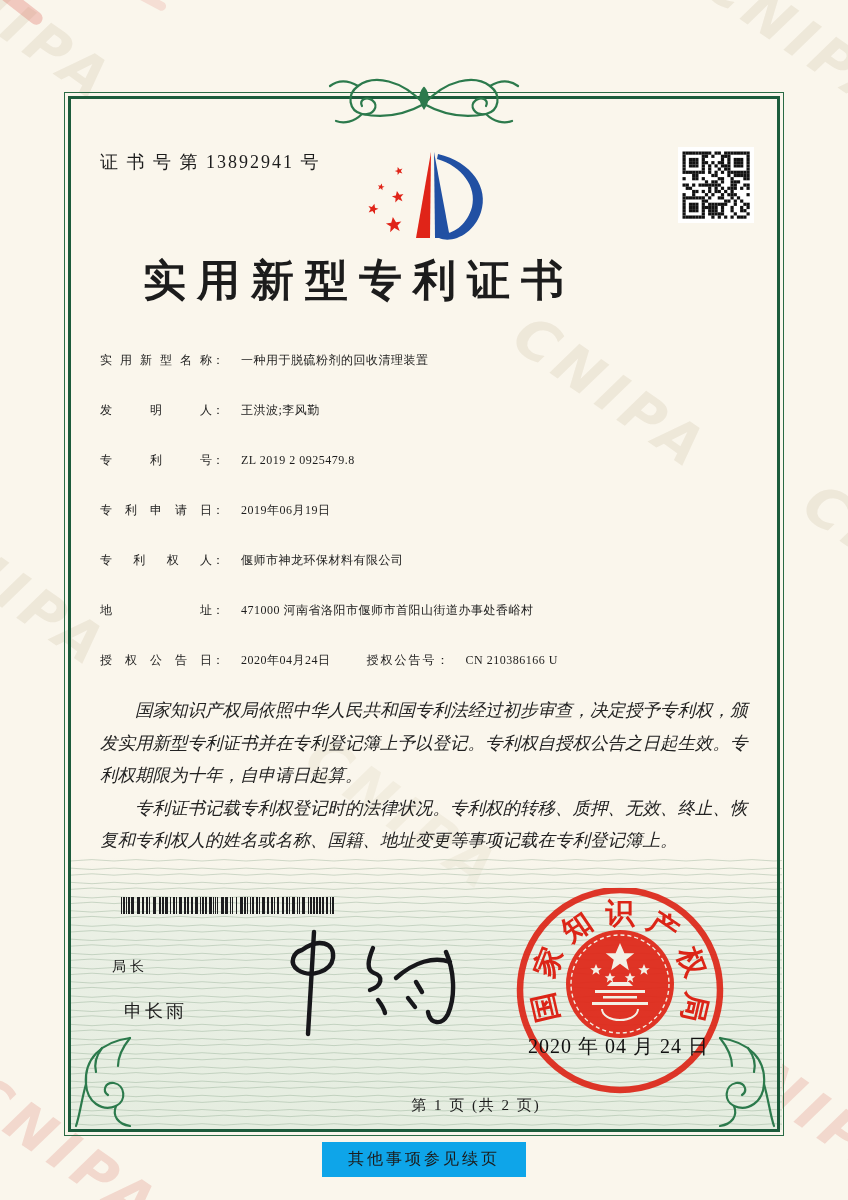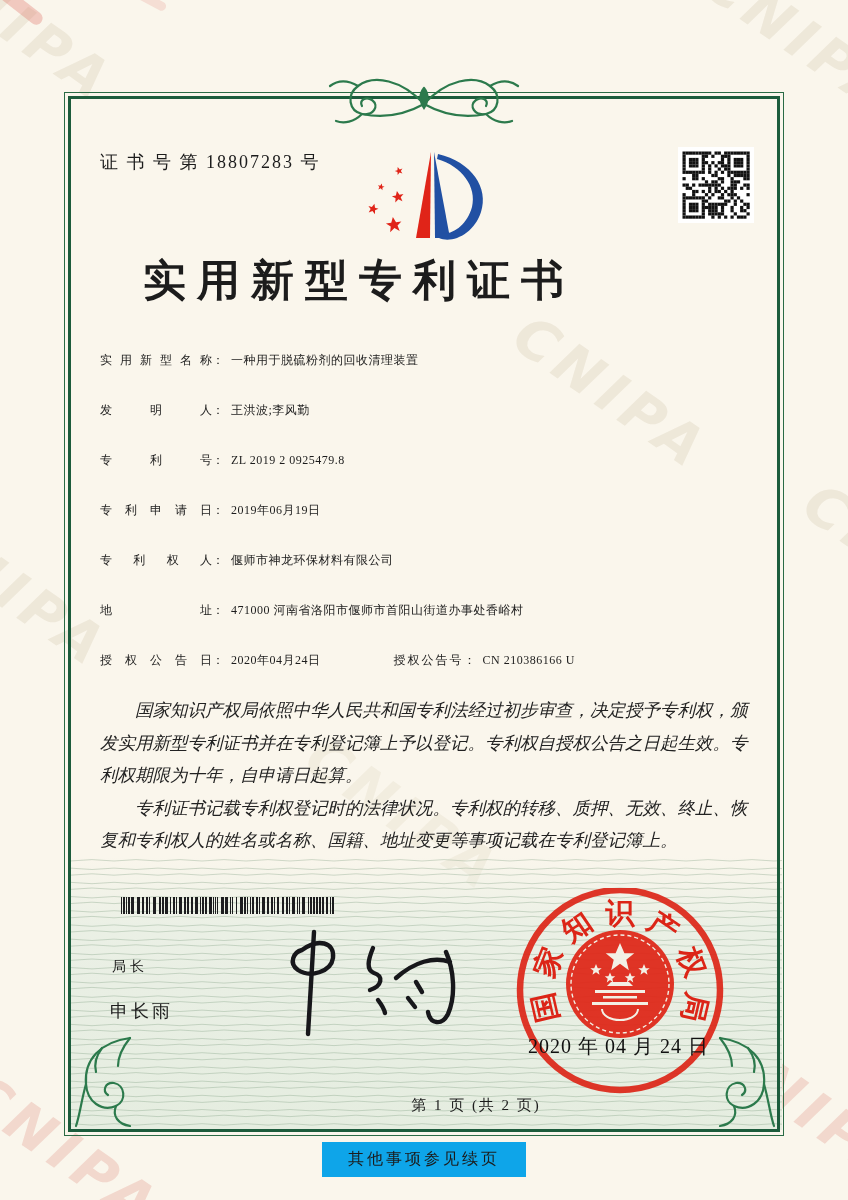--- a/index.html
+++ b/index.html
@@ -40,32 +40,32 @@
   .qr{position:absolute; left:678px; top:147px; width:76px; height:76px; background:#fff;}
   .title{
     position:absolute; left:64px; top:252px; width:590px; text-align:center;
     font-size:43px; font-weight:bold; letter-spacing:11px;
   }
   
   .fields{position:absolute; left:100px; top:352px; width:660px; font-size:12px;}
   .frow{display:flex; align-items:baseline; height:24px; margin-bottom:26px; white-space:nowrap;}
   .f-label{display:inline-block; width:112px; text-align:justify; text-align-last:justify;}
   .f-colon{display:inline-block;}
-  .f-value{margin-left:7px; letter-spacing:0.5px;}
-  .f-label2{margin-left:73px; letter-spacing:2px;}
+  .f-value{margin-left:17px; letter-spacing:0.5px;}
+  .f-label2{margin-left:36px; letter-spacing:2px;}
   
   .bodytext{
     position:absolute; left:100px; top:694px; width:650px;
     font-size:17.5px; line-height:1.86; font-style:italic; color:#222;
   }
   .bodytext p{margin:0; text-indent:2em;}
   
   .barcode{position:absolute; left:120px; top:897px;}
   .signoff-title{position:absolute; left:112px; top:958px; font-size:14px; letter-spacing:4px;}
-  .signoff-name{position:absolute; left:110px; top:999px; font-size:18px; letter-spacing:3px;}
+  .signoff-name{position:absolute; left:124px; top:999px; font-size:18px; letter-spacing:3px;}
   .signature{position:absolute; left:238px; top:926px;}
   .seal{position:absolute; left:508px; top:888px;}
   .seal-date{
     position:absolute; left:528px; top:1033px; font-size:20px; letter-spacing:1px;
     color:#111; white-space:nowrap;
   }
   .page-info{
     position:absolute; left:64px; top:1096px; width:824px; text-align:center;
     font-size:15px; letter-spacing:2px;
   }
@@ -168,21 +168,21 @@
   <svg class="corner br" width="66" height="98" viewBox="0 0 66 98">
     <g stroke="#2c7a4c" stroke-width="2.2" fill="none" stroke-linecap="round">
       <path d="M58,4 C28,8 12,26 14,50 C15,68 30,78 44,72 C55,67 53,51 42,49 C33,48 30,57 36,61"></path>
       <path d="M14,50 C9,68 8,80 4,92"></path>
       <path d="M44,72 C40,82 46,90 58,92"></path>
       <path d="M58,4 C50,14 46,22 46,32"></path>
       <path d="M30,14 C24,22 22,30 24,38"></path>
     </g>
   </svg>
 
-  <div class="cert-no">证 书 号 第 18807283 号</div>
+  <div class="cert-no">证 书 号 第 13892941 号</div>
 
   <svg class="logo" width="132" height="106" viewBox="0 0 132 106">
     <defs>
       <path id="star5" d="M0,-10 L2.94,-3.09 9.51,-3.09 4.19,1.18 5.88,8.09 0,3.82 -5.88,8.09 -4.19,1.18 -9.51,-3.09 -2.94,-3.09 Z"></path>
     </defs>
     <polygon points="69,6 54,92 68,92" fill="#e02418"></polygon>
     <polygon points="72,6 73,92 88,92" fill="#2150a3"></polygon>
     <path d="M76,8 C110,16 127,42 119,66 C112,88 90,98 77,92 L78,87 C90,90 105,79 110,61 C115,41 100,20 75,13 Z" fill="#2150a3"></path>
     <use href="#star5" transform="translate(37,25) scale(0.42) rotate(-18)" fill="#e02418"></use>
     <use href="#star5" transform="translate(19,41) scale(0.36) rotate(12)" fill="#e02418"></use>

